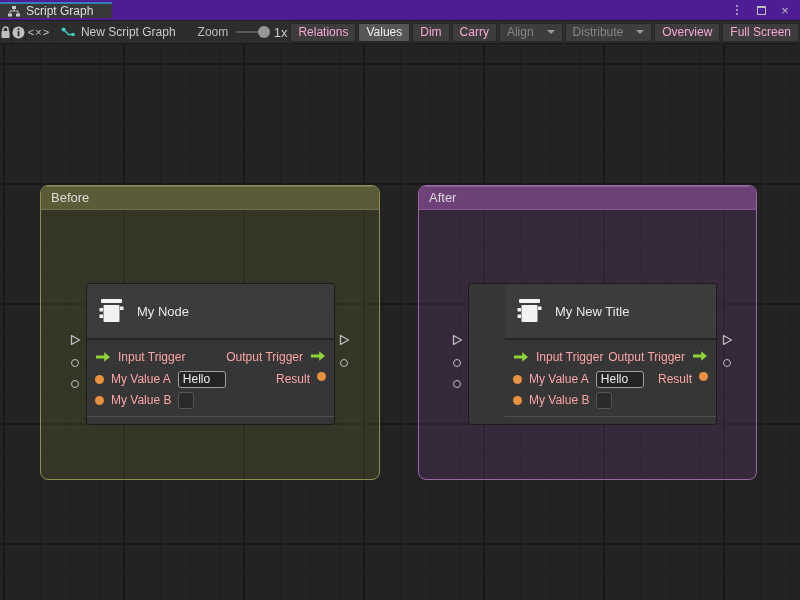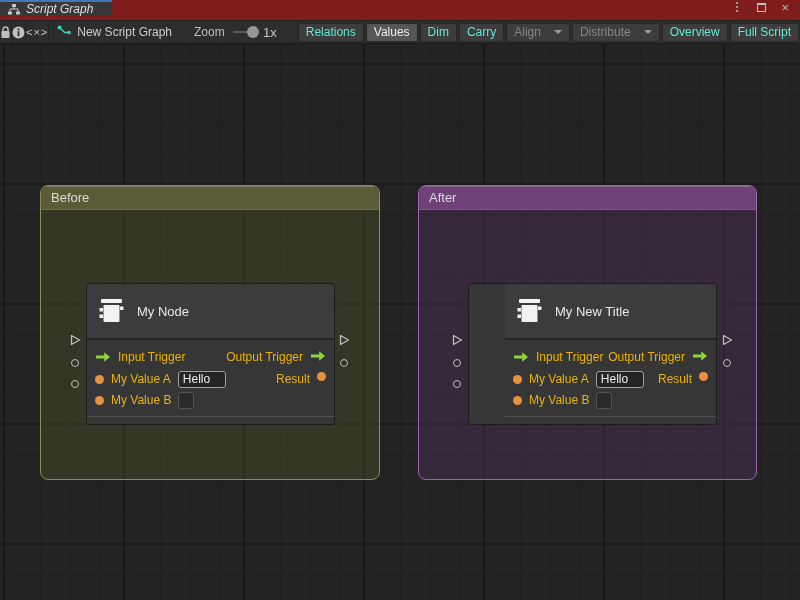--- a/index.html
+++ b/index.html
@@ -1,40 +1,40 @@
 <!DOCTYPE html>
 <html><head>
 <meta charset="utf-8">
 <style>
   * { margin:0; padding:0; box-sizing:border-box; }
   html,body { width:800px; height:600px; overflow:hidden; }
   body { font-family:"Liberation Sans","DejaVu Sans",sans-serif; background:#232323; color:#d6d6d6; position:relative; }
 
   
-  .tabbar { height:20px; background:#7f1d1d; display:flex; align-items:flex-start;font-style:italic; }
+  .tabbar { height:20px; background:#4c1d95; display:flex; align-items:center; }
   .tab { width:112px; background:#383838; border-top:2px solid #3d7ab8; display:flex; align-items:center; gap:6px; padding:0 8px; font-size:12px; color:#dedede; flex-shrink:0; }
   .tabbar-rest { flex:1; display:flex; align-items:center; justify-content:flex-end; gap:10px; padding-right:8px; }
   .win-icon { display:flex; align-items:center; justify-content:center; width:14px; height:14px; color:#bdbdbd; cursor:pointer; }
   .menu-dots { display:flex; flex-direction:column; gap:2px; align-items:center; }
   .menu-dots i { width:2px; height:2px; border-radius:50%; background:#bdbdbd; }
   .maxbox { width:9px; height:9px; border:1px solid #bdbdbd; border-top-width:2px; }
   .close-x { font-size:13px; line-height:1; }
 
   
   .toolbar { height:24px; background:#2d2d2d; border-top:1px solid #1f1f1f; border-bottom:1px solid #1a1a1a; display:flex; align-items:center; overflow:hidden; white-space:nowrap; }
   .tool-cell { height:100%; display:flex; align-items:center; justify-content:center; border-right:1px solid #232323; cursor:pointer; }
   .tool-cell.lock { width:27px; }
   .tool-cell.info { width:28px; }
   .tool-cell.code { width:67px; color:#c9c9c9; font-size:11px; letter-spacing:1px; }
-  .graph-label { display:flex; align-items:flex-start; gap:6px; padding:0 8px; font-size:12px; color:#cccccc; }
+  .graph-label { display:flex; align-items:flex-end; gap:6px; padding:0 8px; font-size:12px; color:#cccccc; }
   .zoom-label { margin-left:14px; font-size:12px; color:#bdbdbd; }
   .zoom-track { position:relative; width:80px; height:2px; background:#5a5a5a; margin:0 6px 0 8px; border-radius:1px; }
   .zoom-handle { position:absolute; right:-2px; top:-5px; width:12px; height:12px; border-radius:50%; background:#969696; cursor:pointer; }
-  .zoom-value { font-size:13px; color:#c8c8c8; margin-right:20px;text-align:right; }
-  .tbtn { flex-shrink:0; height:19px; margin:0 1px; padding:0 7px; background:#3d3d3d; border:1px solid #272727; border-radius:2px; font-size:12px; color:#5eead4; display:flex; align-items:center; gap:4px; cursor:pointer; }
+  .zoom-value { font-size:13px; color:#c8c8c8; margin-right:2px;text-align:right; }
+  .tbtn { flex-shrink:0; height:19px; margin:0 1px; padding:0 7px; background:#3d3d3d; border:1px solid #272727; border-radius:2px; font-size:12px; color:#f9a8d4; display:flex; align-items:center; gap:4px; cursor:pointer; }
   .tbtn.active { background:#565656; color:#f0f0f0; }
   .tbtn.disabled { color:#868686; cursor:default;gap:13px; }
   .caret { width:0; height:0; border-left:4px solid transparent; border-right:4px solid transparent; border-top:4px solid #9a9a9a; display:inline-block; }
 
   
   .canvas { position:absolute; top:44px; left:0; width:800px; height:556px;
     background-color:#232323;
     background-image:
       linear-gradient(to right,#191919 2px,transparent 2px),
       linear-gradient(to bottom,#191919 2px,transparent 2px),
@@ -56,21 +56,21 @@
   .node { position:absolute; top:239px; width:249px; background:#363636; border:1px solid #1c1c1c; border-radius:3px; cursor:grab; }
   .node.before { left:86px; }
   .node.after { left:468px;padding-left:36px; }
   .node-header { height:56px; background:#3c3c3c; display:flex; align-items:center; padding:0 10px; gap:10px; border-bottom:2px solid #242424; border-radius:3px 3px 0 0; }
   .node-title { font-size:13px; color:#e8e8e8; }
   .node-rows { padding:6px 0 6px; }
   .node-row { height:22px; display:flex; align-items:center; padding:0 8px; }
   .node-row.short { height:20px; }
   .row-left { display:flex; align-items:center; gap:7px; }
   .row-right { margin-left:auto; display:flex; align-items:flex-start; gap:7px; }
-  .port-label { font-size:12px; color:#eab308; }
+  .port-label { font-size:12px; color:#fca5a5; }
   .value-dot { width:9px; height:9px; border-radius:50%; background:#e8913f; }
   .hello-field { width:48px; height:17px; background:#242424; border:1px solid #a0a0a0; border-radius:3px; color:#ececec; font-size:12px; padding:0 4px; font-family:"Liberation Sans","DejaVu Sans",sans-serif; }
   .small-field { width:16px; height:17px; background:#2a2a2a; border:1px solid #555; border-radius:3px; color:#ececec; font-size:12px; padding:0 2px; font-family:"Liberation Sans","DejaVu Sans",sans-serif; }
   .node-footer { border-top:1px solid #505050; height:8px; background:#363636; border-radius:0 0 3px 3px; }
 
   
   .port { position:absolute; width:12px; height:12px; display:flex; align-items:center; justify-content:center; cursor:crosshair; }
   .circ { width:8px; height:8px; border:1.5px solid #bdbdbd; border-radius:50%; }
   .pb-l { left:69px; } .pb-r { left:338px; }
   .pa-l { left:451px; } .pa-r { left:721px; }
@@ -160,21 +160,21 @@
       <span class="caret"></span>
     </div>
   <div class="tbtn disabled">
       <span>Distribute</span>
       <span class="caret"></span>
     </div>
   <div class="tbtn">
       <span>Overview</span>
     </div>
   <div class="tbtn">
-      <span>Full Script</span>
+      <span>Full Screen</span>
     </div>
 </div>
 
 <div class="canvas">
 
   <div class="group olive">
     <div class="group-header">
       <span>Before</span>
     </div>
   </div>

